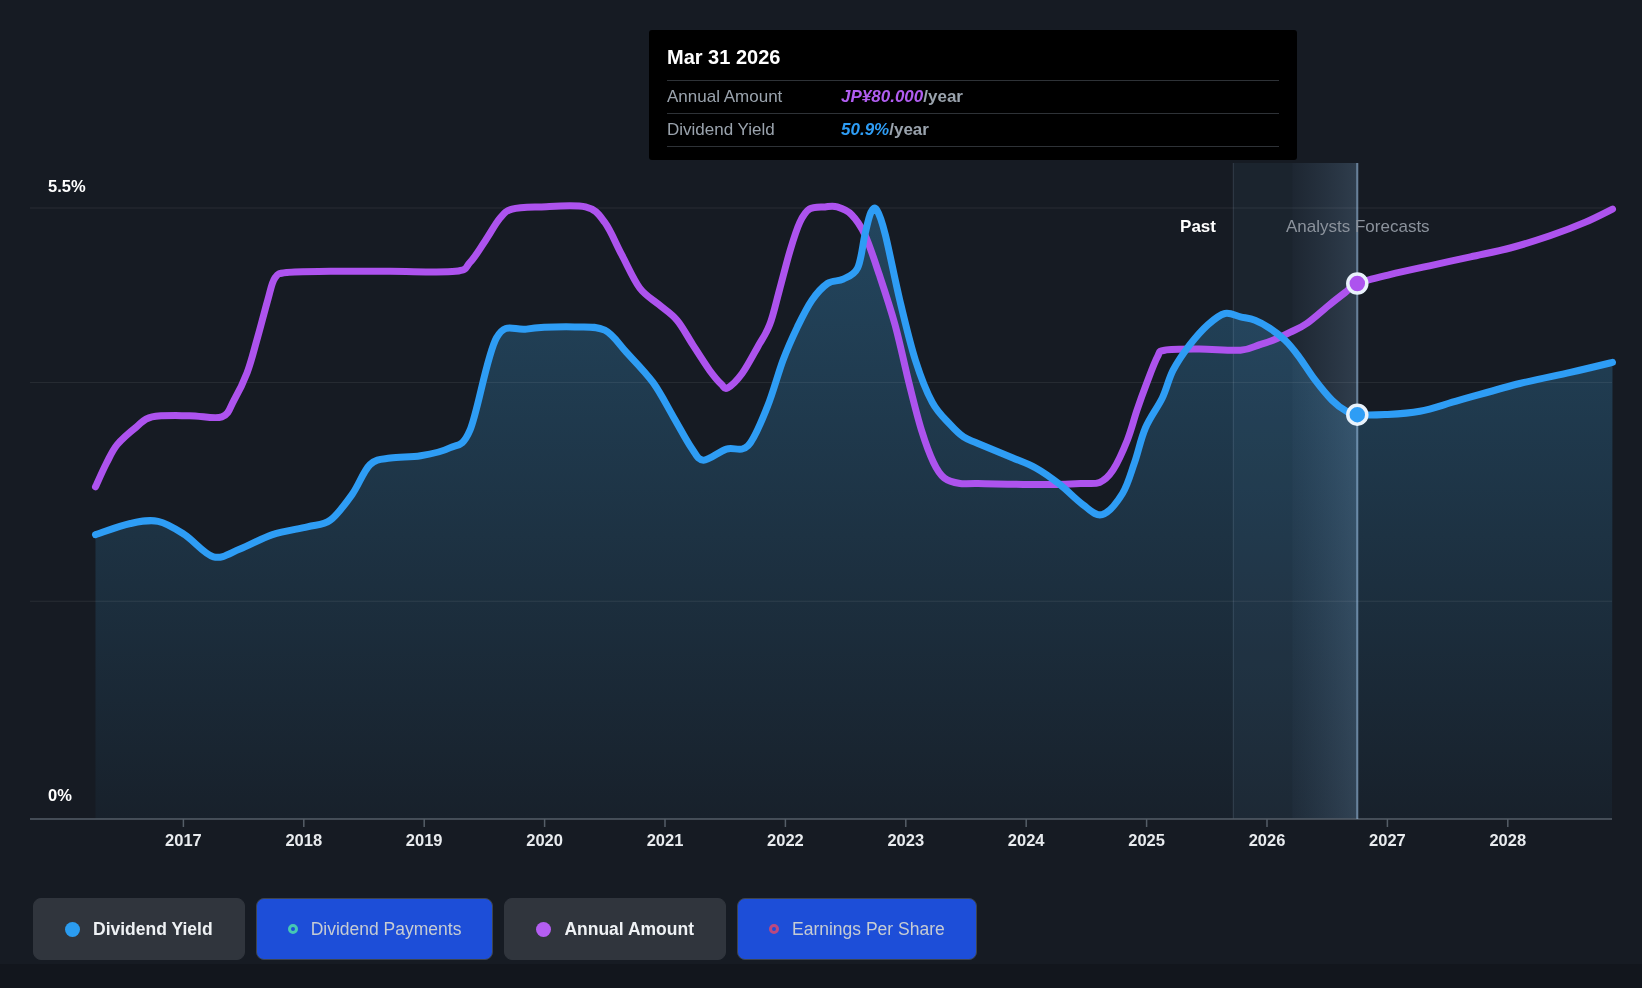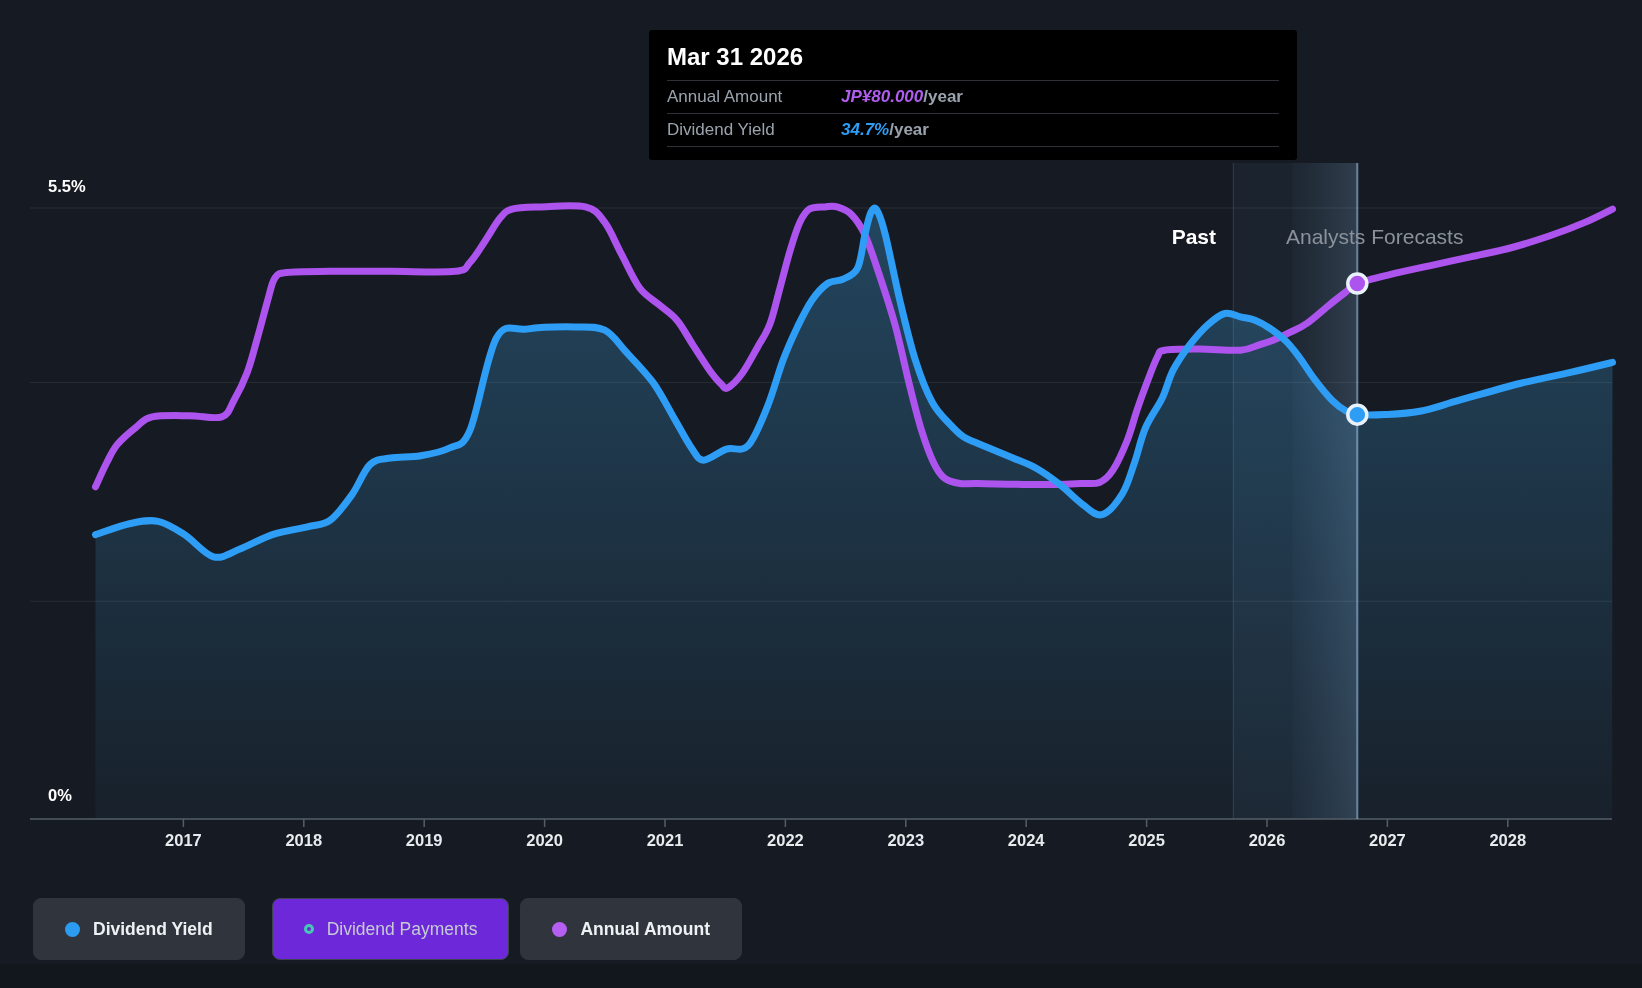--- a/index.html
+++ b/index.html
@@ -2,36 +2,36 @@
 <html><head>
 <meta charset="utf-8">
 <style>
   html,body{margin:0;padding:0;background:#161b23;}
   *{box-sizing:border-box;font-family:"Liberation Sans",sans-serif;}
   .stage{position:relative;width:1642px;height:988px;background:#161b23;overflow:hidden;}
   svg text{font-family:"Liberation Sans",sans-serif;}
 
   
   .tooltip{position:absolute;left:649px;top:30px;width:648px;height:130px;background:#000;border-radius:3px;z-index:30;padding:0 18px;}
-  .tooltip .tt-title{height:51px;line-height:54px;color:#fff;font-size:24px;font-weight:700;border-bottom:1px solid #2e3237;}
+  .tooltip .tt-title{height:51px;line-height:54px;color:#fff;font-size:20px;font-weight:700;border-bottom:1px solid #2e3237;}
   .tt-row{display:flex;align-items:center;height:33px;border-bottom:1px solid #2e3237;font-size:17px;}
   .tt-label{width:174px;color:#9aa3ad;}
   .tt-value{font-weight:700;font-style:italic;}
   .tt-suffix{color:#9aa3ad;font-weight:700;}
 
   
-  .annot{position:absolute;top:225px;font-size:21px;z-index:5;}
+  .annot{position:absolute;top:217px;font-size:17px;z-index:5;}
   .annot-past{left:1086px;width:130px;text-align:right;color:#ffffff;font-weight:700;}
   .annot-forecast{left:1248px;color:#8b929c;font-weight:400;margin-left:38px;}
 
   
   .legend{position:absolute;left:33px;top:898px;display:flex;gap:11px;z-index:10;}
   .legend-btn{height:62px;display:flex;align-items:center;gap:13px;padding:0 31px;border-radius:8px;cursor:pointer;font-size:17.5px;font-weight:700;}
   .legend-btn.active{background:#30353d;color:#eef1f4;border:1px solid #30353d;}
-  .legend-btn.inactive{background:#6d28d9;color:#c6ccd3;border:1px solid #3e454e;font-weight:400;margin-left:16px;}
+  .legend-btn.inactive{background:#1d4ed8;color:#c6ccd3;border:1px solid #3e454e;font-weight:400;}
   .dot{width:15px;height:15px;border-radius:50%;flex:0 0 auto;}
   .dot.outline{background:transparent !important;border:3px solid currentColor;width:10px;height:10px;}
 
   .footer-strip{position:absolute;left:0;bottom:0;width:100%;height:24px;background:#12161d;z-index:1;}
 </style>
 </head>
 <body>
 
 <div class="stage">
 
@@ -93,35 +93,39 @@
   <div class="tooltip">
     <div class="tt-title">Mar 31 2026</div>
     <div id="tt-rows">
         <div class="tt-row">
           <span class="tt-label">Annual Amount</span>
           <span class="tt-value" style="color: rgb(176, 93, 240);">JP¥80.000</span>
           <span class="tt-suffix">/year</span>
         </div>
         <div class="tt-row">
           <span class="tt-label">Dividend Yield</span>
-          <span class="tt-value" style="color: rgb(46, 157, 245);">34.7%</span>
+          <span class="tt-value" style="color: rgb(46, 157, 245);">50.9%</span>
           <span class="tt-suffix">/year</span>
         </div>
       </div>
   </div>
 
   <div class="legend" id="legend">
       <div class="legend-btn active">
         <span class="dot" style="background: rgb(43, 156, 240);"></span>
         <span>Dividend Yield</span>
       </div>
       <div class="legend-btn inactive">
         <span class="dot outline" style="color: rgb(70, 200, 180);"></span>
         <span>Dividend Payments</span>
       </div>
       <div class="legend-btn active">
         <span class="dot" style="background: rgb(180, 94, 242);"></span>
         <span>Annual Amount</span>
       </div>
+      <div class="legend-btn inactive">
+        <span class="dot outline" style="color: rgb(187, 73, 128);"></span>
+        <span>Earnings Per Share</span>
+      </div>
     </div>
 
   <div class="footer-strip"></div>
 </div>
 
 </body></html>

